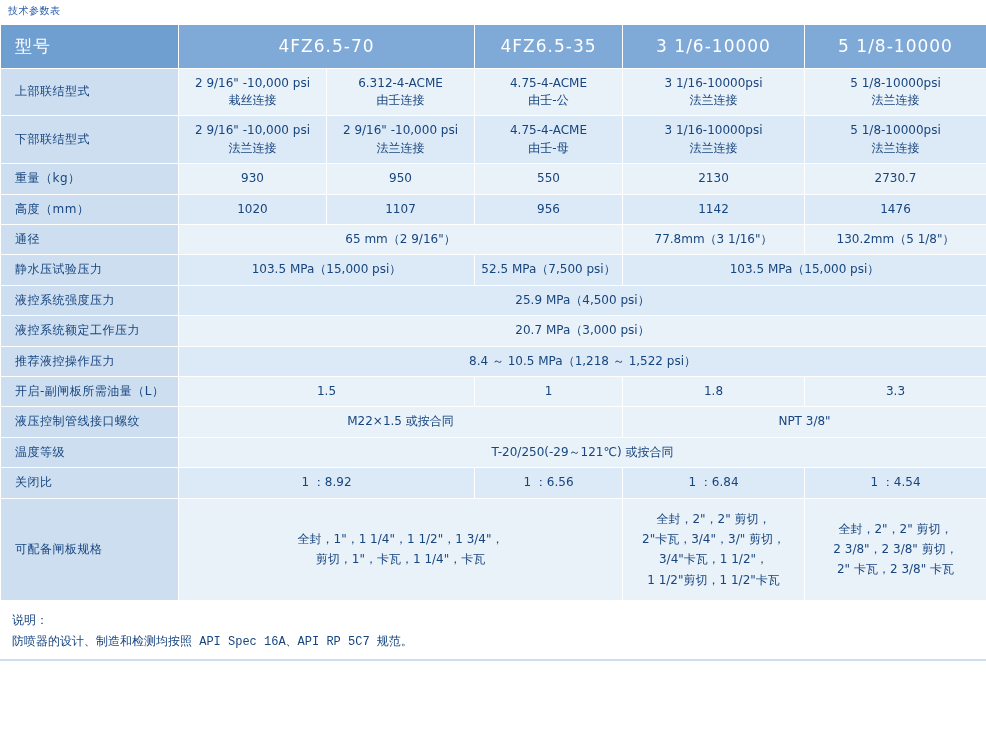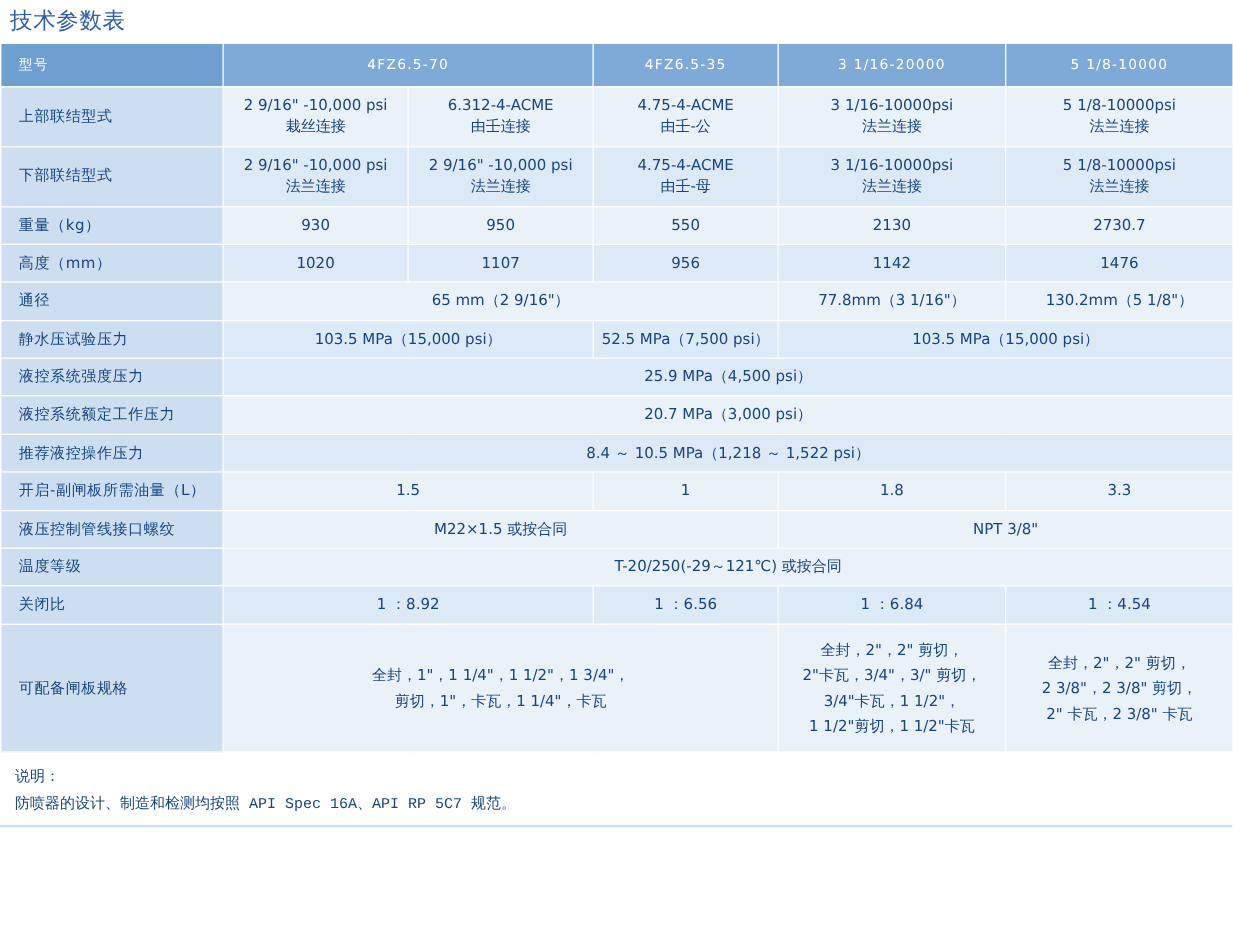--- a/index.html
+++ b/index.html
@@ -6,21 +6,21 @@
   body{
     width:986px;
     background:#ffffff;
     font-family:"DejaVu Sans","Liberation Sans",sans-serif;
     font-size:12px;
     color:#1a3c6e;
   }
   .page{width:986px;position:relative;}
 
   .title{
-    font-size:18px;
+    font-size:10px;
     color:#2b5ea8;
     padding:4px 8px 6px 8px;
     letter-spacing:0.5px;
   }
   table{
     border-collapse:collapse;
     width:986px;
     table-layout:fixed;
   }
   td,th{
@@ -29,21 +29,21 @@
     vertical-align:middle;
     padding:6px 4px;
     font-size:12px;
     line-height:1.45;
     color:#17457f;
     font-weight:normal;
   }
   thead th{
     background:#7fa9d6;
     color:#ffffff;
-    font-size:11px;
+    font-size:17px;
     padding:9px 4px;
     letter-spacing:1px;
   }
   thead th.label{
     background:#6f9ed0;
     text-align:left;
     padding-left:14px;
   }
   td.label{
     background:#cddef0;
@@ -82,21 +82,21 @@
       <col style="width:148px">
       <col style="width:148px">
       <col style="width:182px">
       <col style="width:182px">
     </colgroup>
     <thead>
       <tr>
         <th class="label" rowspan="1">型号</th>
         <th colspan="2">4FZ6.5-70</th>
         <th>4FZ6.5-35</th>
-        <th>3 1/16-20000</th>
+        <th>3 1/6-10000</th>
         <th>5 1/8-10000</th>
       </tr>
     </thead>
     <tbody id="tbody">
         <tr class="odd">
           <td class="label">上部联结型式</td>
           <td class="val">2 9/16" -10,000 psi
 栽丝连接</td>
           <td class="val">6.312-4-ACME
 由壬连接</td>

